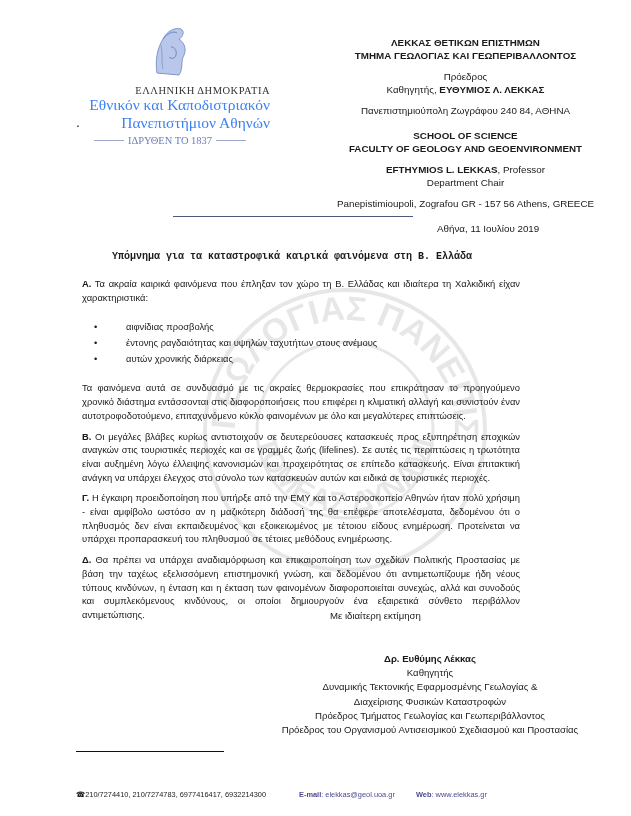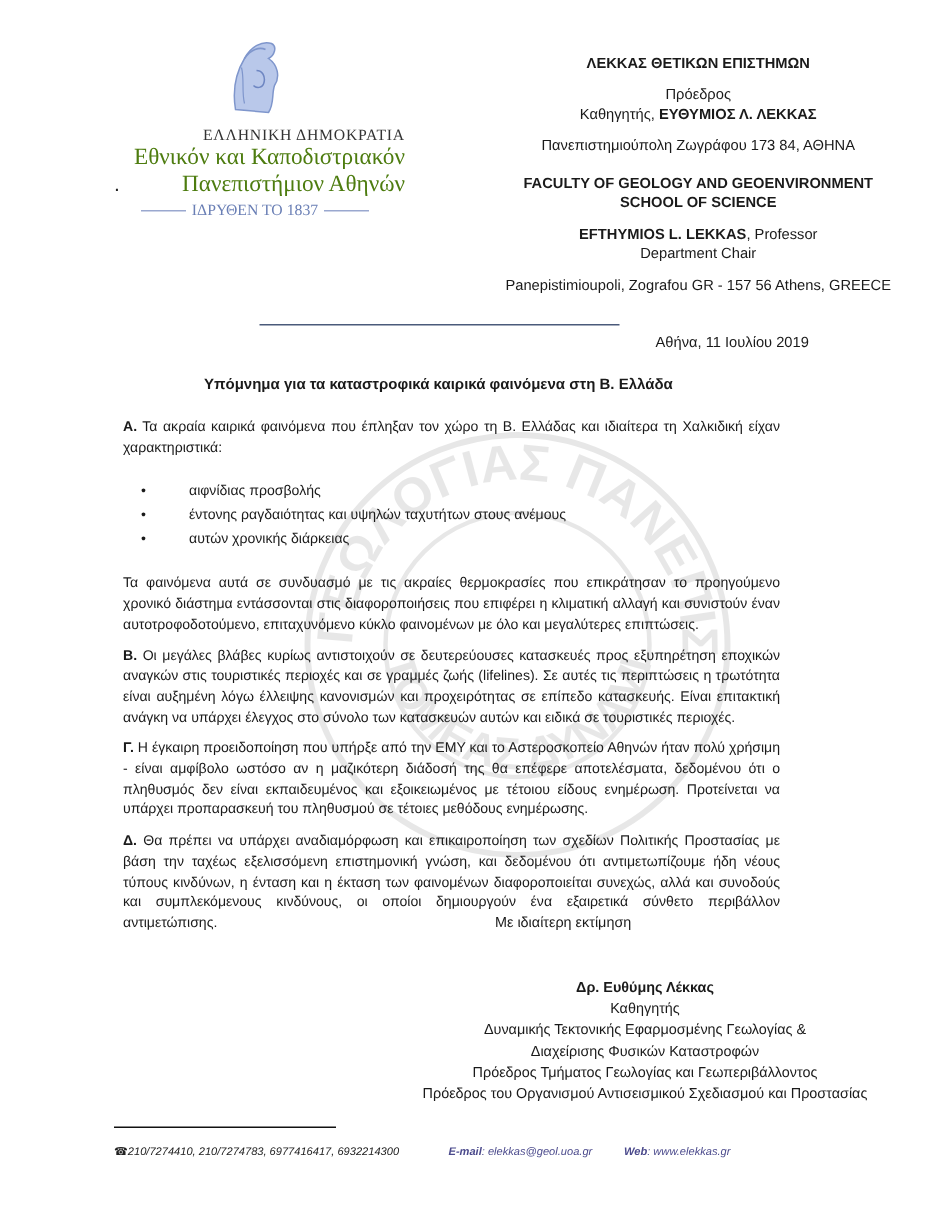--- a/index.html
+++ b/index.html
@@ -4,53 +4,53 @@
 <style>
   html, body { margin:0; padding:0; background:#ffffff; }
   body { width:631px; height:816px; position:relative; overflow:hidden;
          font-family:"Liberation Sans", "DejaVu Sans", sans-serif; color:#1a1a1a; }
   .abs { position:absolute; }
 
   
   .logo-block { left:70px; top:23px; width:200px; text-align:right; }
   .logo-icon { width:42px; height:56px; margin:0 auto 6px auto; display:block; }
   .republic { font-family:"Liberation Serif","DejaVu Serif",serif; font-size:10.5px; letter-spacing:0.5px; color:#333; margin-top:2px; }
-  .uni { font-family:"Liberation Serif","DejaVu Serif",serif; font-size:15.5px; color:#4d7c0f; line-height:18px; }
+  .uni { font-family:"Liberation Serif","DejaVu Serif",serif; font-size:15.5px; color:#3b82f6; line-height:18px; }
   .founded { font-family:"Liberation Serif","DejaVu Serif",serif; font-size:10.5px; color:#6a7fb5; margin-top:3px; display:flex; align-items:center; justify-content:center; gap:4px; }
   .founded .ln { display:inline-block; width:30px; height:1px; background:#9aa8cf; }
   .dot { left:76px; top:114px; font-size:14px; color:#222; }
 
   
   .right-head { left:300px; top:36px; width:331px; text-align:center; font-size:9.8px; line-height:13px; }
   .right-head .b { font-weight:bold; }
   .right-head .gap { height:8px; }
 
   
   .sep { left:173px; top:216px; width:240px; height:1px; background:#4a5a7a; }
   .date { left:437px; top:223px; font-size:9.8px; }
-  .subject { left:136px; top:251px; font-size:10px; font-weight:bold; }
+  .subject { left:112px; top:251px; font-size:10px; font-weight:bold;font-family:Liberation Mono, monospace; }
 
   
   .body { left:82px; top:277px; width:454px; font-size:9.4px; line-height:13.7px; text-align:justify; }
   .body p { margin:0 16px 7px 0; }
   .body ul { margin:16px 0 16px 0; padding:0; list-style:none; }
   .body li { position:relative; padding-left:44px; margin:0 0 3px 0; line-height:13px; }
   .body li::before { content:"•"; position:absolute; left:12px; top:0; }
   .body b { font-weight:bold; }
 
   
   .watermark { left:195px; top:280px; width:300px; height:300px; opacity:0.09; pointer-events:none; }
 
   .closing { left:0; top:610px; width:631px; text-align:center; font-size:9.6px; }
   .closing .inner { position:absolute; left:330px; }
   .sign { left:180px; top:652px; width:500px; text-align:center; font-size:9.6px; line-height:14.2px; }
   .sign .name { font-weight:bold; }
 
   .foot-line { left:76px; top:751px; width:148px; height:1px; background:#111; }
-  .foot { top:763px; font-size:7.4px;font-style:italic; }
+  .foot { top:790px; font-size:7.4px; }
   .foot-phone { left:76px; color:#222; }
   .foot-mail { left:287px; color:#4b4a8c; }
   .foot-web { left:404px; color:#4b4a8c; }
   .foot b { font-weight:bold;padding-left:12px; }
 </style>
 </head>
 <body>
 
 <div class="abs watermark">
   <svg width="300" height="300" viewBox="0 0 300 300">
@@ -78,28 +78,29 @@
   <div class="founded">
     <span class="ln"></span>
     <span>ΙΔΡΥΘΕΝ ΤΟ 1837</span>
     <span class="ln"></span>
   </div>
 </div>
 <div class="abs dot">.</div>
 
 <div class="abs right-head">
   <div class="b">ΛΕΚΚΑΣ ΘΕΤΙΚΩΝ ΕΠΙΣΤΗΜΩΝ</div>
+  <div class="b">ΤΜΗΜΑ ΓΕΩΛΟΓΙΑΣ ΚΑΙ ΓΕΩΠΕΡΙΒΑΛΛΟΝΤΟΣ</div>
   <div class="gap"></div>
   <div>Πρόεδρος</div>
   <div><span>Καθηγητής, </span><span class="b">ΕΥΘΥΜΙΟΣ Λ. ΛΕΚΚΑΣ</span></div>
   <div class="gap"></div>
-  <div>Πανεπιστημιούπολη Ζωγράφου 173 84, ΑΘΗΝΑ</div>
+  <div>Πανεπιστημιούπολη Ζωγράφου 240 84, ΑΘΗΝΑ</div>
   <div class="gap" style="height:12px"></div>
+  <div class="b">SCHOOL OF SCIENCE</div>
   <div class="b">FACULTY OF GEOLOGY AND GEOENVIRONMENT</div>
-  <div class="b">SCHOOL OF SCIENCE</div>
   <div class="gap"></div>
   <div><span class="b">EFTHYMIOS L. LEKKAS</span><span>, Professor</span></div>
   <div>Department Chair</div>
   <div class="gap"></div>
   <div>Panepistimioupoli, Zografou GR - 157 56 Athens, GREECE</div>
 </div>
 
 <div class="abs sep"></div>
 <div class="abs date">Αθήνα, 11 Ιουλίου 2019</div>
 <div class="abs subject">Υπόμνημα για τα καταστροφικά καιρικά φαινόμενα στη Β. Ελλάδα</div>

